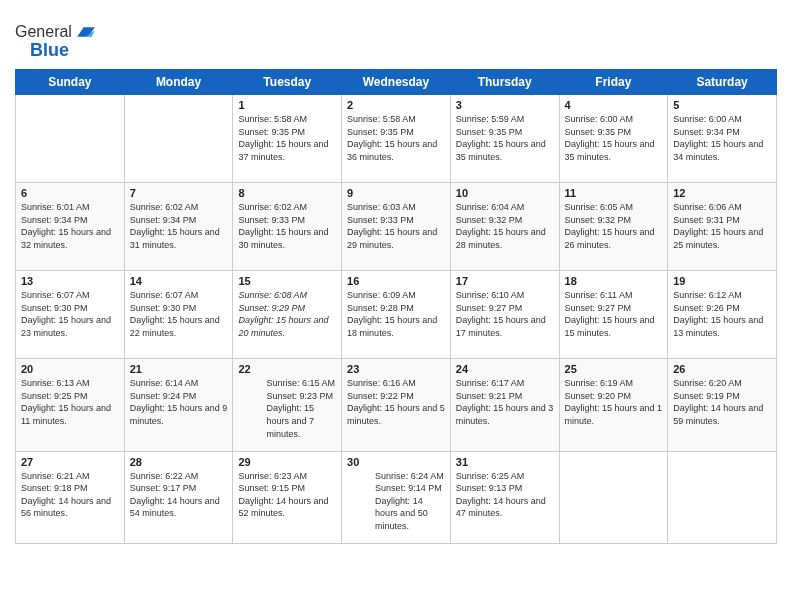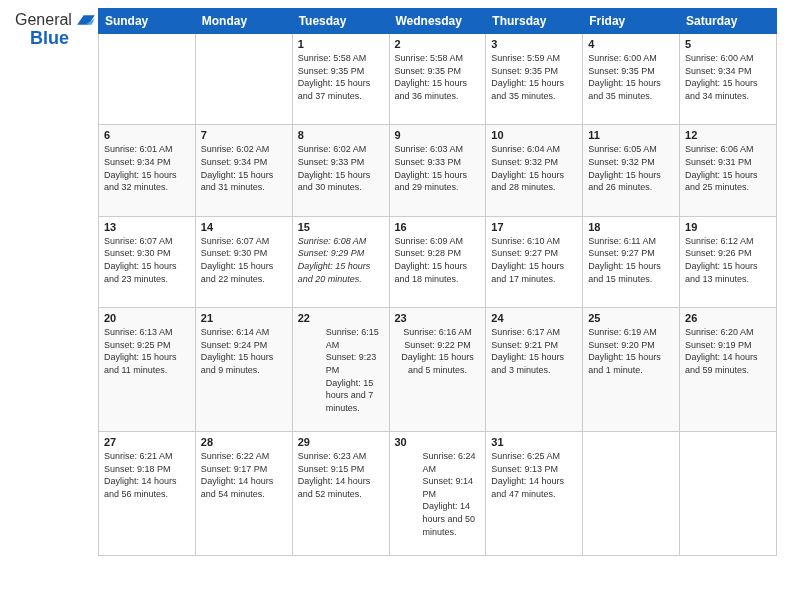--- a/index.html
+++ b/index.html
@@ -6,22 +6,23 @@
     body {
       font-family: Arial, sans-serif;
       background: #fff;
       width: 792px;
       height: 612px;
       overflow: hidden;
     }
     .page {
       width: 792px;
       height: 564px;
-      padding: 8px 15px;
+      padding: 20px 15px;
       display: flex;
+      flex-direction: column;
     }
     .header {
       display: flex;
       justify-content: space-between;
       align-items: flex-start;
       margin-bottom: 8px;
     }
     .logo {
       display: flex;
       align-items: center;
@@ -50,21 +51,21 @@
     .calendar {
       flex: 1;
       border: 1px solid #ccc;
       border-collapse: collapse;
       width: 100%;
       table-layout: fixed;
     }
     .calendar th {
       background: #1565c0;
       color: #fff;
-      text-align: left;
+      text-align: center;
       padding: 5px 6px;
       font-size: 12px;
       border: 1px solid #1565c0;
     }
     .calendar td {
       border: 1px solid #ccc;
       vertical-align: top;
       padding: 4px 5px;
       font-size: 9.5px;
       color: #333;
@@ -258,21 +259,21 @@
 Daylight: 15 hours and 9 minutes.</div>
           </td>
           <td>
             <span class="day-num">22</span>
             <div class="day-info" style="white-space: pre-line; margin-left: 28px;">Sunrise: 6:15 AM
 Sunset: 9:23 PM
 Daylight: 15 hours and 7 minutes.</div>
           </td>
           <td>
             <span class="day-num">23</span>
-            <div class="day-info" style="white-space: pre-line; text-align: center;">Sunrise: 6:16 AM
+            <div class="day-info" style="white-space: pre-line;">Sunrise: 6:16 AM
 Sunset: 9:22 PM
 Daylight: 15 hours and 5 minutes.</div>
           </td>
           <td>
             <span class="day-num">24</span>
             <div class="day-info" style="white-space: pre-line;">Sunrise: 6:17 AM
 Sunset: 9:21 PM
 Daylight: 15 hours and 3 minutes.</div>
           </td>
           <td>

